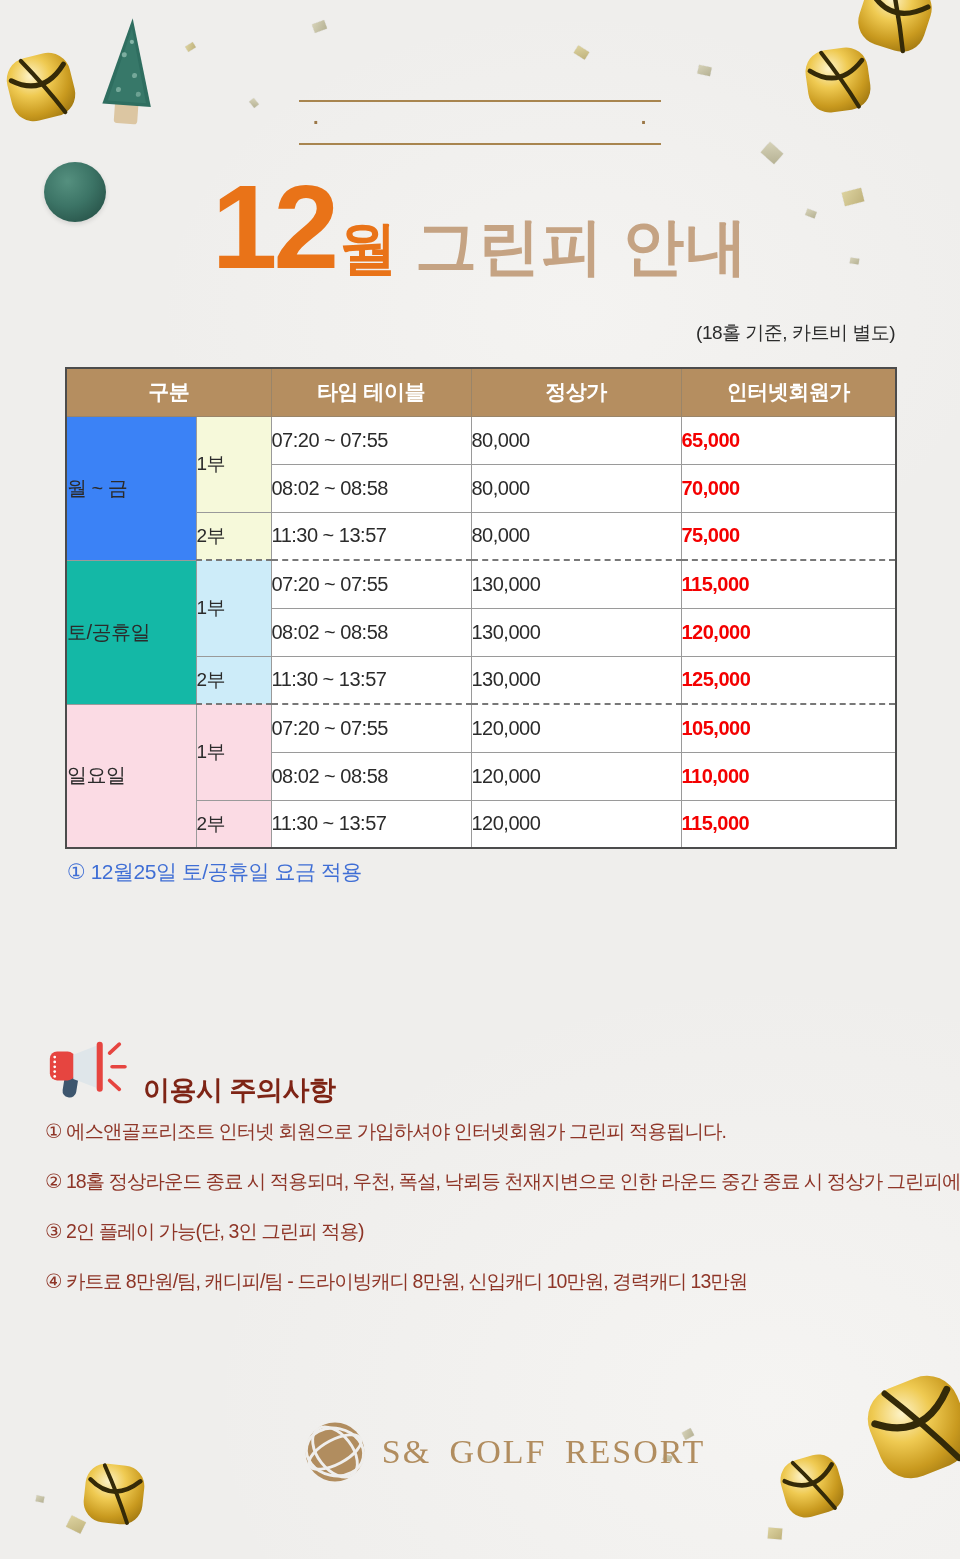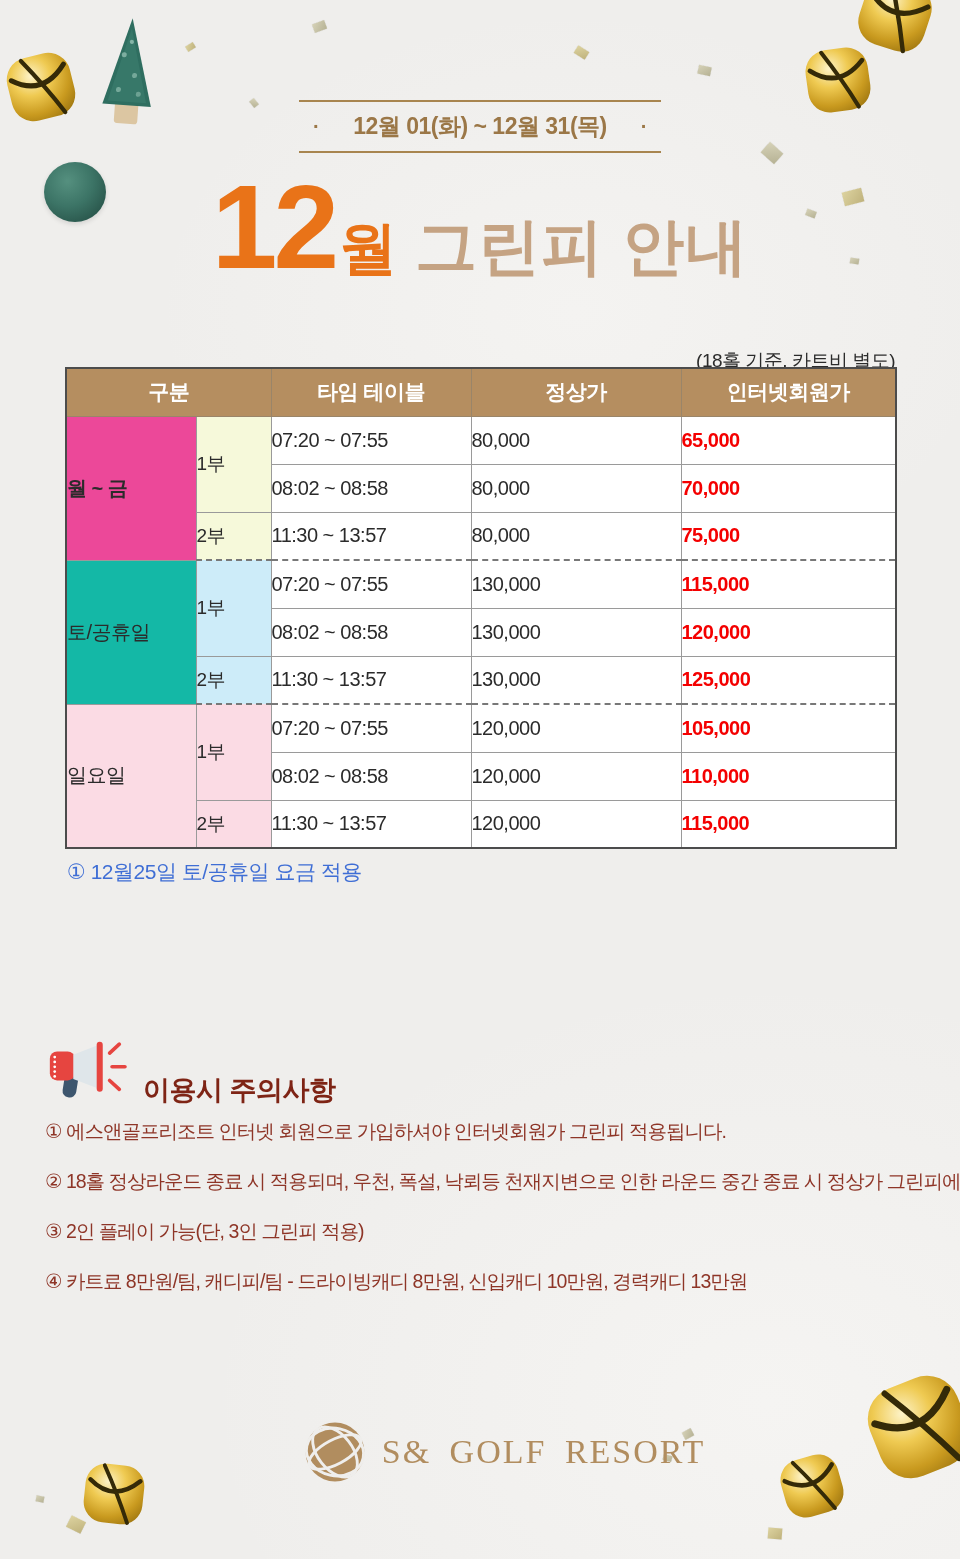--- a/index.html
+++ b/index.html
@@ -48,21 +48,21 @@
     position: absolute; top: 168px; left: 0; width: 100%;
     display: flex; align-items: baseline; justify-content: center;
     white-space: nowrap;
   }
   .title .t-num   { font-size: 118px; font-weight: 700; color: #e97318; letter-spacing: -4px; line-height: 1; }
   .title .t-month { font-size: 58px;  font-weight: 700; color: #e97318; margin-left: 4px; }
   .title .t-rest  { font-size: 62px;  font-weight: 600; color: #c5a383; margin-left: 18px; letter-spacing: 1px; }
 
   
   .table-note {
-    position: absolute; top: 348px; left: 65px; width: 830px;
+    position: absolute; top: 320px; left: 65px; width: 830px;
     text-align: right; font-size: 19px; color: #2b2b2b; letter-spacing: -0.5px;
   }
   .table-wrap { position: absolute; top: 367px; left: 65px; width: 662px; }
   table.price {
     width: 830px; border-collapse: collapse; table-layout: fixed;
     border: 2px solid #4c4c4c; background: #ffffff;
   }
   table.price th {
     background: #b58e60; color: #ffffff; font-size: 21px; font-weight: 700;
     height: 48px; border: 1px solid #9a8569; letter-spacing: -0.5px;
@@ -171,21 +171,20 @@
   <div class="confetti" style="left:806px; top:210px; transform:rotate(20deg); width:10px; height:7px;"></div>
   <div class="confetti" style="left:850px; top:258px; transform:rotate(8deg); width:9px; height:6px;"></div>
   <div class="confetti gold" style="left:68px; top:1518px; transform:rotate(26deg); width:16px; height:13px;"></div>
   <div class="confetti" style="left:683px; top:1430px; transform:rotate(-28deg); width:10px; height:8px;"></div>
   <div class="confetti" style="left:663px; top:1455px; transform:rotate(16deg); width:9px; height:6px;"></div>
   <div class="confetti gold" style="left:768px; top:1528px; transform:rotate(4deg); width:14px; height:11px;"></div>
   <div class="confetti" style="left:36px; top:1496px; transform:rotate(10deg); width:8px; height:6px;"></div>
 
   <div class="date-box">
     <span class="dot">·</span>
-    <span>12월 01(화) ~ 12월 31(목)</span>
     <span class="dot">·</span>
   </div>
 
   <div class="title">
     <span class="t-num">12</span>
     <span class="t-month">월</span>
     <span class="t-rest">그린피 안내</span>
   </div>
 
   <div class="table-note">(18홀 기준, 카트비 별도)</div>
@@ -202,21 +201,21 @@
       <thead>
         <tr>
           <th colspan="2">구분</th>
           <th>타임 테이블</th>
           <th>정상가</th>
           <th>인터넷회원가</th>
         </tr>
       </thead>
       <tbody>
           <tr>
-            <td class="cat" rowspan="3" style="background: #ec4899; font-weight: bold;">월 ~ 금</td>
+            <td class="cat" rowspan="3" style="background: #3b82f6;">월 ~ 금</td>
             <td class="part" rowspan="2" style="background: rgb(246, 249, 218);">1부</td>
             <td class="time">07:20 ~ 07:55</td>
             <td class="regular">80,000</td>
             <td class="member">65,000</td>
           </tr>
           <tr>
             <td class="time">08:02 ~ 08:58</td>
             <td class="regular">80,000</td>
             <td class="member">70,000</td>
           </tr>

